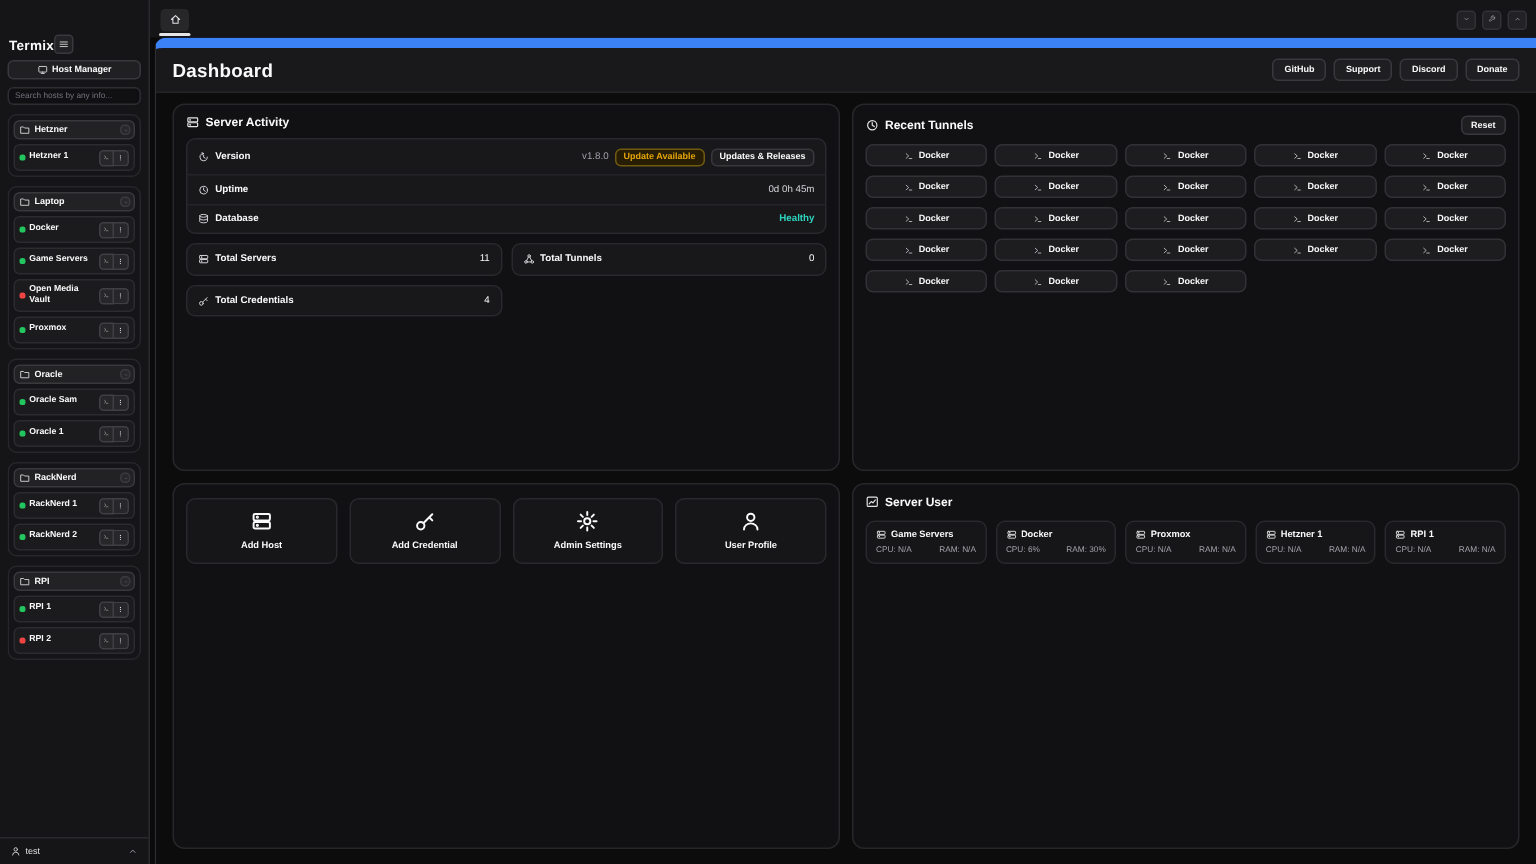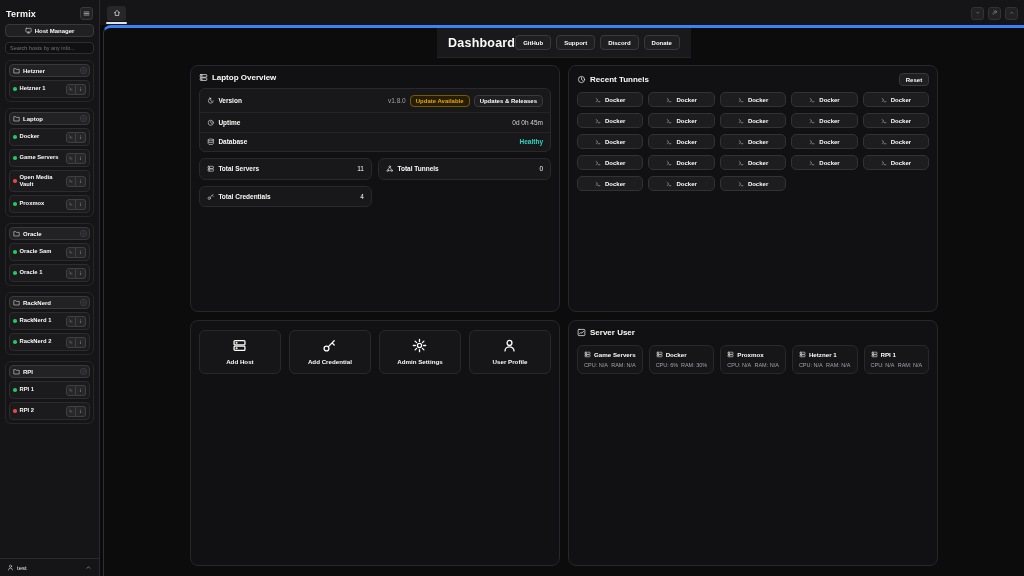--- a/index.html
+++ b/index.html
@@ -7,21 +7,21 @@
     font-family:"Liberation Sans","DejaVu Sans",sans-serif; }
   button { font-family:inherit; cursor:default; }
   .ic { display:inline-flex; }
   .ic svg { width:100%; height:100%; display:block; }
 
   .app { display:flex; width:100%; height:100%; }
 
   
   .sidebar { width:100px; min-width:100px; background:#151517; border-right:1px solid #2a2a2e;
     display:flex; flex-direction:column; padding:5px 5px 3px; }
-  .sb-top { display:flex; align-items:center; justify-content:space-between; padding:2px 1px 4px; }
+  .sb-top { display:flex; align-items:center; padding:2px 1px 4px;margin-top:16px; }
   .app-title { font-size:9px; font-weight:bold; color:#fafafa; letter-spacing:.2px; }
   .menu-btn { width:13px; height:13px; background:#222225; border:1px solid #39393d; border-radius:3px;
     color:#d4d4d8; display:flex; align-items:center; justify-content:center; padding:2px; }
   .hm-btn { height:13px; width:100%; display:flex; align-items:center; justify-content:center; gap:3px;
     background:#202023; border:1px solid #39393d; border-radius:4px; color:#fafafa; font-size:6px; font-weight:bold; }
   .hm-btn .ic { width:7px; height:7px; color:#d4d4d8; }
   .search-input { margin-top:5px; width:100%; height:12px; background:#101012; border:1px solid #2e2e32;
     border-radius:4px; color:#e4e4e7; font-size:5.5px; padding:0 4px; outline:none; }
   .search-input::placeholder { color:#71717a; }
   .folders { margin-top:6px; display:flex; flex-direction:column; gap:6px; flex:1; overflow:hidden; }
@@ -53,22 +53,22 @@
   .tabbar { height:25px; flex:none; background:#151517; display:flex; align-items:center; padding:4px 6px 3px 7px; }
   .tab { position:relative; width:19px; height:15px; background:#27272a; border-radius:3px;
     display:flex; align-items:center; justify-content:center; color:#e4e4e7; border:0; }
   .tab .ic { width:8px; height:8px; }
   .tab::after { content:""; position:absolute; left:-1px; right:-1px; bottom:-3.5px; height:2px;
     background:#e4e4e7; border-radius:1px; }
   .tab-controls { margin-left:auto; display:flex; gap:4px; }
   .ctrl-btn { width:13px; height:13px; background:#222225; border:1px solid #323236; border-radius:3px;
     color:#a1a1aa; display:flex; align-items:center; justify-content:center; padding:2.8px; }
 
-  .panel { flex:1; margin-left:3px; border-top:3px solid #3b82f6; border-left:1px solid #2e2e33;
-    border-top-left-radius:8px; background:#0c0c0d; display:flex; flex-direction:column; min-height:0; overflow:hidden;align-items:center; }
+  .panel { flex:1; margin-left:3px; border-top:7px solid #3b82f6; border-left:1px solid #2e2e33;
+    border-top-left-radius:8px; background:#0c0c0d; display:flex; flex-direction:column; min-height:0; overflow:hidden; }
   .page-header { height:30px; flex:none; background:#19191b; border-bottom:1px solid #242427;
     display:flex; align-items:center; padding:0 11px; }
   .page-title { font-size:12.5px; font-weight:bold; color:#fafafa; letter-spacing:.2px; }
   .header-buttons { margin-left:auto; display:flex; gap:5px; }
   .hbtn { height:15px; padding:0 7px; background:#1f1f22; border:1px solid #39393d; border-radius:4px;
     color:#fafafa; font-size:6px; font-weight:600; }
 
   .content { flex:1; min-height:0; padding:7px 11px 10px; display:grid;
     grid-template-columns:1fr 1fr; grid-template-rows:1fr 1fr; gap:8px; }
   .card { background:#111113; border:1px solid #27272b; border-radius:8px; padding:7px 8px;
@@ -534,21 +534,21 @@
         <section class="card">
           <div class="card-header">
             <span class="ic">
                 <svg viewBox="0 0 16 16" fill="none" stroke="currentColor" stroke-width="1.4" stroke-linecap="round" stroke-linejoin="round">
                   <rect x="2.2" y="2.8" width="11.6" height="4.6" rx="1"></rect>
                   <rect x="2.2" y="8.6" width="11.6" height="4.6" rx="1"></rect>
                   <circle cx="4.9" cy="5.1" r="0.4" fill="currentColor"></circle>
                   <circle cx="4.9" cy="10.9" r="0.4" fill="currentColor"></circle>
                 </svg>
               </span>
-            <span class="card-title">Laptop Overview</span>
+            <span class="card-title">Server Activity</span>
           </div>
           <div class="ov-panel">
             <div class="ov-row">
               <span class="ic">
                   <svg viewBox="0 0 16 16" fill="none" stroke="currentColor" stroke-width="1.4" stroke-linecap="round" stroke-linejoin="round">
                     <path d="M13.2 8 A5.2 5.2 0 1 1 8 2.8"></path>
                     <path d="M8 2.8 L5.6 1.6 M8 2.8 L6.4 4.9"></path>
                     <path d="M8 5.6 V8 L10.2 9.4"></path>
                   </svg>
                 </span>

